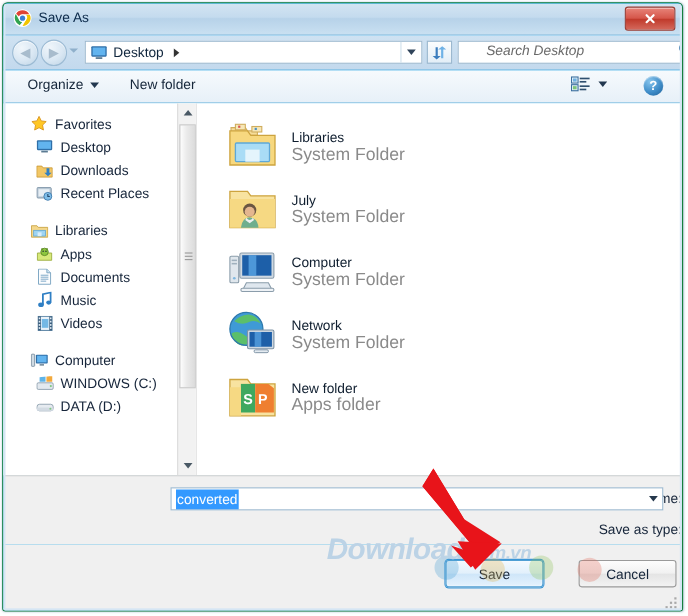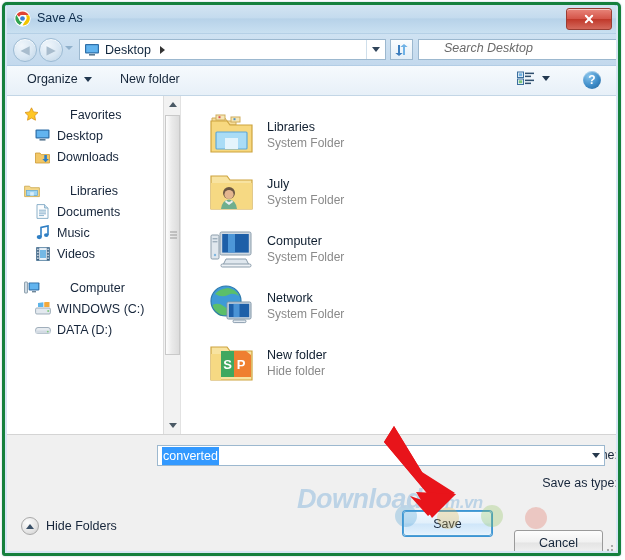--- a/index.html
+++ b/index.html
@@ -13,21 +13,21 @@
     color: #1a1a1a;
     overflow: hidden;
     position: relative;
   }
 
   
   .window {
     position: absolute;
     left: 2px; top: 2px;
     width: 619px; height: 554px;
-    border: 3px solid #15803d;
+    border: 1px solid #15803d;
     border-radius: 5px 5px 3px 3px;
     background: #0ea5e9;
     box-sizing: border-box;
     box-shadow: 0 0 2px rgba(80,120,160,.45);
     overflow: hidden;
   }
   .frame-inner {
     position: absolute;
     left: 0; top: 0; right: 0; bottom: 0;
     border: 2px solid #d6e6f4;
@@ -220,21 +220,21 @@
     box-sizing: border-box;
   }
   .side-item {
     height: 21px;
     display: flex; align-items: center;
     font-size: 12.5px;
     color: #16253a;
     cursor: pointer;
     white-space: nowrap;
   }
-  .side-item.group { padding-left: 18px; gap: 24px; }
+  .side-item.group { padding-left: 24px; }
   .side-item.child { padding-left: 29px; }
   .side-item .ico { width: 17px; height: 16px; margin-right: 6px; flex: none;
                     display: flex; align-items: center; justify-content: center; }
   .side-gap { height: 13px; }
 
   
   .vscroll {
     position: absolute;
     right: 0; top: 0;
     width: 17px; height: 100%;
@@ -276,21 +276,21 @@
     padding: 10px 0 0 28px;
     box-sizing: border-box;
   }
   .file-row {
     height: 57px;
     display: flex; align-items: center;
     cursor: pointer;
   }
   .file-ico { width: 45px; height: 45px; margin-right: 13px; flex: none; }
   .file-name { font-size: 12.5px; color: #0f1e2f; line-height: 16px; }
-  .file-sub  { font-size: 12px; color: #8a8a8a; line-height: 16px; }
+  .file-sub  { font-size: 16px; color: #8a8a8a; line-height: 16px; }
 
   
   .formarea {
     position: relative;
     height: 62px;
     background: #f0f0f0;
     border-top: 1px solid #d4d4d4;
   }
   .frow { position: absolute; left: 0; right: 0; height: 22px; }
   #row-filename { top: 10px; }
@@ -371,24 +371,23 @@
     cursor: pointer;
     box-sizing: border-box;
   }
   #btn-save {
     right: 126px;
     background: linear-gradient(to bottom, #f2f9ff 0%, #e2f0fb 48%, #cfe6f9 52%, #e4f2fd 100%);
     border: 1px solid #4f9fd4;
     box-shadow: 0 0 0 1px #3c96d6, inset 0 0 2px rgba(255,255,255,.9);
   }
   #btn-cancel {
-    right: 15px;
+    right: 5px;
     background: linear-gradient(to bottom, #fdfdfd 0%, #f1f1f1 48%, #e4e4e4 52%, #f3f3f3 100%);
     border: 1px solid #9a9a9a;
-    margin-top: 19px;
   }
   .resize-grip {
     position: absolute; right: 4px; bottom: 3px;
     width: 11px; height: 11px;
   }
   .resize-grip span {
     position: absolute; width: 2px; height: 2px; background: #a9a9a9;
   }
 
   
@@ -532,34 +531,58 @@
       <div class="side-item child">
         <span class="ico">
           <svg width="15" height="14" viewBox="0 0 15 14">
               <path d="M0.5 3 L5 3 L6.3 4.6 L14.5 4.6 L14.5 13 L0.5 13 Z" fill="#f2c766" stroke="#cb9a36" stroke-width=".8"></path>
               <path d="M9.3 5 L9.3 9 L7.3 9 L10.6 12.3 L13.9 9 L11.9 9 L11.9 5 Z" fill="#2f7fc4"></path>
             </svg>
         </span>
         <span>Downloads</span>
       </div>
 
+      <div class="side-item child">
+        <span class="ico">
+          <svg width="15" height="14" viewBox="0 0 15 14">
+              <rect x="0.6" y="1.5" width="13" height="9.5" rx="1" fill="#b9c9d6" stroke="#7d93a6" stroke-width=".8"></rect>
+              <rect x="2" y="3" width="10" height="6.5" fill="#e7eef4"></rect>
+              <circle cx="10.5" cy="9.5" r="3.6" fill="#7fbde8" stroke="#3e79ab" stroke-width=".8"></circle>
+              <path d="M10.5 7.3 v2.3 h1.8" stroke="#23486b" stroke-width="1" fill="none"></path>
+            </svg>
+        </span>
+        <span>Recent Places</span>
+      </div>
 
       <div class="side-gap"></div>
 
       <div class="side-item group">
         <span class="ico">
           <svg width="16" height="14" viewBox="0 0 16 14">
               <path d="M0.6 2.2 L5.6 2.2 L6.8 3.7 L15.4 3.7 L15.4 12.6 L0.6 12.6 Z" fill="#f4d78a" stroke="#c9a446" stroke-width=".8"></path>
               <rect x="2.6" y="6.4" width="10.8" height="5.2" fill="#9ed4f2" stroke="#5da5d4" stroke-width=".7"></rect>
               <rect x="6.2" y="8.2" width="3.6" height="3.4" fill="#d8eefb"></rect>
             </svg>
         </span>
         <span>Libraries</span>
       </div>
 
+      <div class="side-item child">
+        <span class="ico">
+          <svg width="15" height="14" viewBox="0 0 15 14">
+              <path d="M1 6 L14 6 L14 12.6 L1 12.6 Z" fill="#d7e97a" stroke="#9aac3c" stroke-width=".8"></path>
+              <circle cx="7.5" cy="5" r="3.4" fill="#8dc63f" stroke="#5d8a26" stroke-width=".8"></circle>
+              <circle cx="6.2" cy="4.4" r=".7" fill="#233"></circle>
+              <circle cx="8.8" cy="4.4" r=".7" fill="#233"></circle>
+              <line x1="4.8" y1="1.8" x2="5.9" y2="3" stroke="#5d8a26" stroke-width="1"></line>
+              <line x1="10.2" y1="1.8" x2="9.1" y2="3" stroke="#5d8a26" stroke-width="1"></line>
+            </svg>
+        </span>
+        <span>Apps</span>
+      </div>
 
       <div class="side-item child">
         <span class="ico">
           <svg width="13" height="15" viewBox="0 0 13 15">
               <path d="M1 .6 h7.6 L12 4 v10.4 H1 Z" fill="#fcfdfe" stroke="#7fa8c4" stroke-width=".9"></path>
               <path d="M8.6 .6 V4 H12" fill="#cfe4f2" stroke="#7fa8c4" stroke-width=".9"></path>
               <g stroke="#6d9ec0" stroke-width=".8">
                 <line x1="3" y1="6.2" x2="10" y2="6.2"></line>
                 <line x1="3" y1="8" x2="10" y2="8"></line>
                 <line x1="3" y1="9.8" x2="10" y2="9.8"></line>
@@ -731,21 +754,21 @@
         <svg class="file-ico" viewBox="0 0 45 45">
           <path d="M2 7 h16 l3 4 h22 v29 H2 Z" fill="#f8e3a0" stroke="#cda43f" stroke-width="1.2"></path>
           <rect x="12" y="11" width="13" height="26" fill="#3fa85f"></rect>
           <text x="18.5" y="29" font-family="Liberation Sans, sans-serif" font-size="13" fill="#ffffff" text-anchor="middle" font-weight="bold">S</text>
           <path d="M25 11 h12 l5 4 v22 h-17 z" fill="#ef7f30"></path>
           <text x="32" y="29" font-family="Liberation Sans, sans-serif" font-size="13" fill="#ffffff" text-anchor="middle" font-weight="bold">P</text>
           <path d="M2 14 h10 v26 H2 Z" fill="#f6d983"></path>
         </svg>
         <div>
           <div class="file-name">New folder</div>
-          <div class="file-sub">Hide folder</div>
+          <div class="file-sub">Apps folder</div>
         </div>
       </div>
     </div>
   </div>
 
   <div class="formarea">
     <div class="frow" id="row-filename">
       <div class="flabel">
         <span>File name:</span>
       </div>
@@ -758,26 +781,20 @@
     </div>
 
     <div class="frow" id="row-filetype">
       <div class="flabel">
         <span>Save as type:</span>
       </div>
     </div>
   </div>
 
   <div class="footer">
-    <div class="hide-folders">
-      <span class="hf-circle">
-          <i></i>
-        </span>
-      <span>Hide Folders</span>
-    </div>
     <div class="btn" id="btn-save">
       <span>Save</span>
     </div>
     <div class="btn" id="btn-cancel">
       <span>Cancel</span>
     </div>
     <div class="resize-grip">
       <span style="left:8px;top:0"></span>
       <span style="left:4px;top:4px"></span>
         <span style="left:8px;top:4px"></span>

